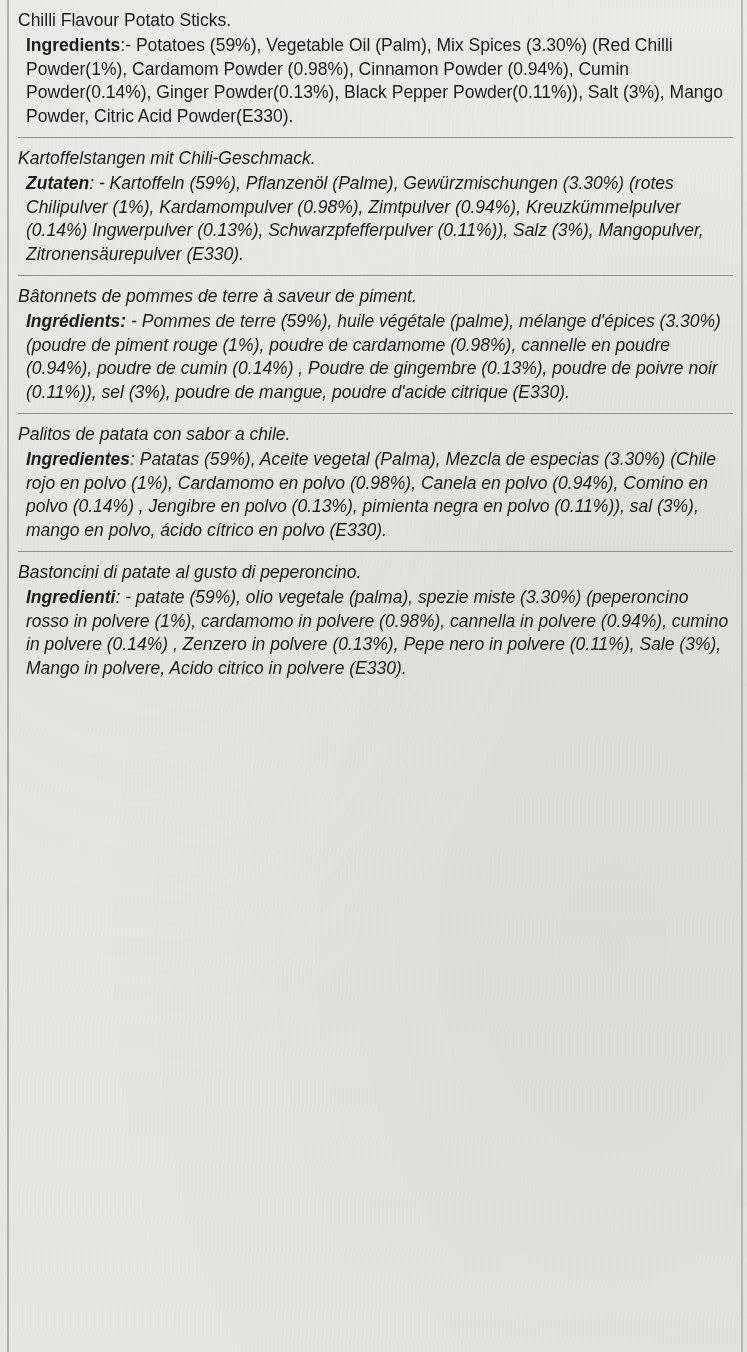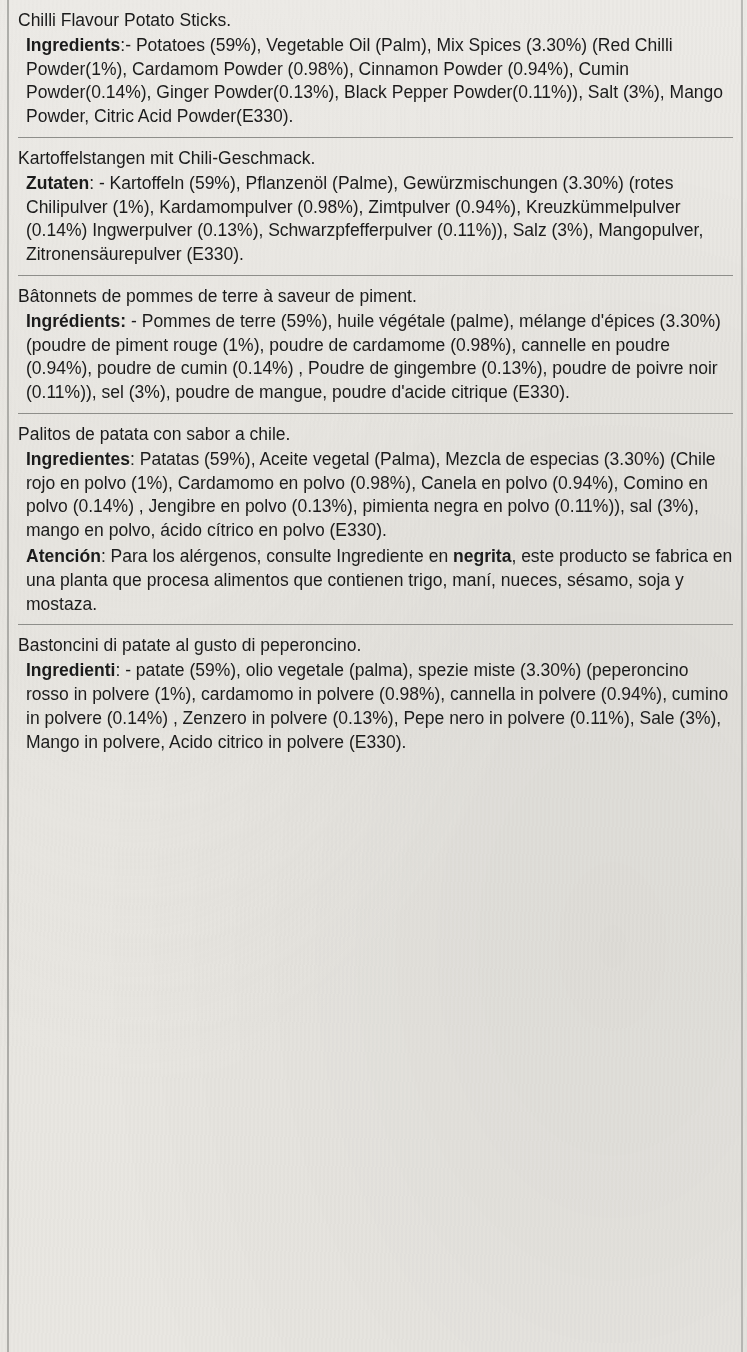--- a/index.html
+++ b/index.html
@@ -50,20 +50,21 @@
     width: 2px;
     background: #9a9a96;
     opacity: .6;
   }
   .section {
     position: relative;
     padding: 3px 0 6px 0;
   }
   .section + .section {
     border-top: 1.5px solid #8e8e8a;
+    font-style: italic;
   }
   p {
     margin: 0 0 2px 8px;
   }
   .line {
     margin: 6px 0 1px 0;
   }
   b, .b {
     font-weight: bold;
   }
@@ -89,20 +90,19 @@
   </div>
 
   <div class="section">
     <p class="line">Bâtonnets de pommes de terre à saveur de piment.</p>
     <p><span class="head">Ingrédients:</span><span> - Pommes de terre (59%), huile végétale (palme), mélange d'épices (3.30%) (poudre de piment rouge (1%), poudre de cardamome (0.98%), cannelle en poudre (0.94%), poudre de cumin (0.14%) , Poudre de gingembre (0.13%), poudre de poivre noir (0.11%)), sel (3%), poudre de mangue, poudre d'acide citrique (E330).</span></p>
   </div>
 
   <div class="section">
     <p class="line">Palitos de patata con sabor a chile.</p>
     <p><span class="head">Ingredientes</span><span>: Patatas (59%), Aceite vegetal (Palma), Mezcla de especias (3.30%) (Chile rojo en polvo (1%), Cardamomo en polvo (0.98%), Canela en polvo (0.94%), Comino en polvo (0.14%) , Jengibre en polvo (0.13%), pimienta negra en polvo (0.11%)), sal (3%), mango en polvo, ácido cítrico en polvo (E330).</span></p>
-    <p><span class="head">Atención</span><span>: Para los alérgenos, consulte Ingrediente en </span><span class="b">negrita</span><span>, este producto se fabrica en una planta que procesa alimentos que contienen trigo, maní, nueces, sésamo, soja y mostaza.</span></p>
   </div>
 
   <div class="section">
     <p class="line">Bastoncini di patate al gusto di peperoncino.</p>
     <p><span class="head">Ingredienti</span><span>: - patate (59%), olio vegetale (palma), spezie miste (3.30%) (peperoncino rosso in polvere (1%), cardamomo in polvere (0.98%), cannella in polvere (0.94%), cumino in polvere (0.14%) , Zenzero in polvere (0.13%), Pepe nero in polvere (0.11%), Sale (3%), Mango in polvere, Acido citrico in polvere (E330).</span></p>
   </div>
 </div>
 
 </body></html>

